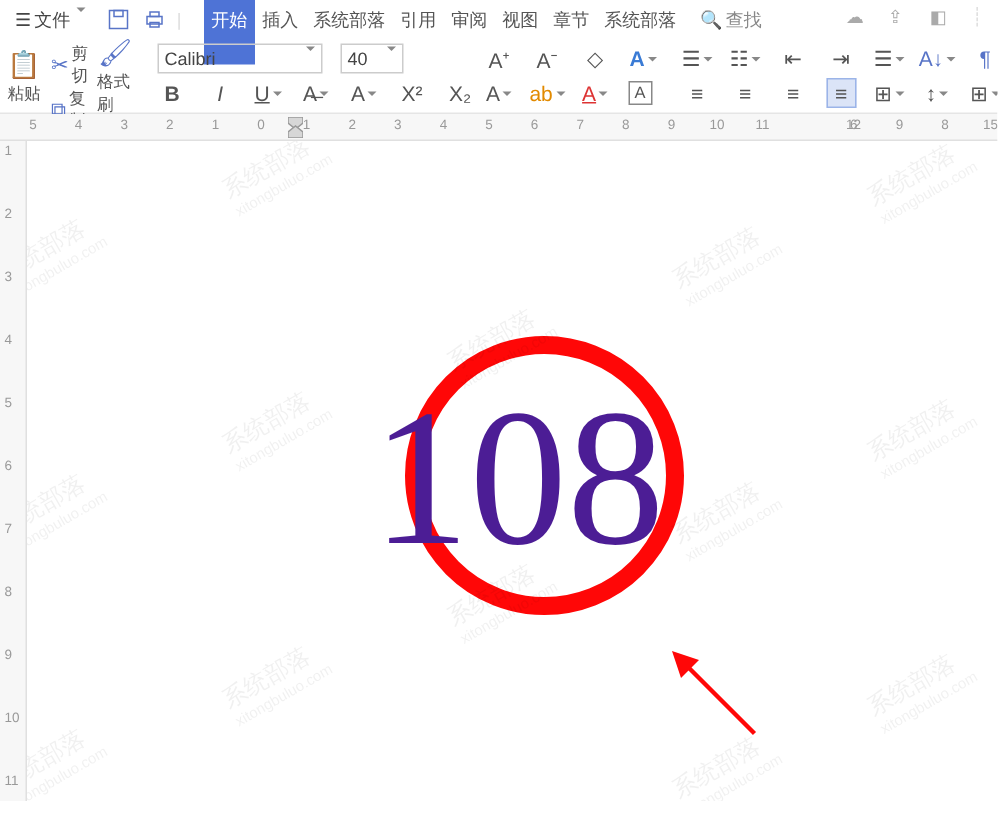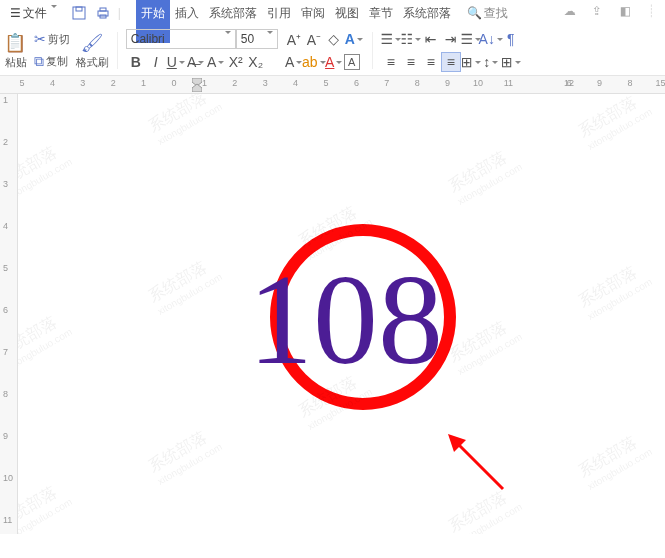--- a/index.html
+++ b/index.html
@@ -12,21 +12,21 @@
 .menubar .tabs span { padding:21px 5px; color:#555; cursor:pointer; }
 .menubar .tabs span.active { background:#4e73d6; color:#fff; }
 .menubar .search { margin-left:10px; display:flex; align-items:center; color:#888; gap:2px; }
 .menubar .right { margin-left:auto; display:flex; gap:10px; padding-right:6px; color:#aaa; }
 .menubar .right .ico { width:18px; height:18px; }
 .toolbar { height:50px; display:flex; align-items:stretch; padding:2px 4px; gap:6px; border-bottom:1px solid #e5e5e5; }
 .toolbar .grp { display:flex; flex-direction:column; justify-content:space-around; }
 .toolbar .vcol { display:flex; flex-direction:column; align-items:center; justify-content:center; font-size:11px; color:#555; gap:1px; }
 .toolbar .vcol .glyph { width:24px; height:22px; display:flex; justify-content:center; align-items:center; color:#5874c7; font-size:18px; }
 .toolbar .sep { width:1px; background:#eee; margin:4px 2px; }
-.toolbar .row { display:flex; align-items:center; gap:0; }
+.toolbar .row { display:flex; align-items:center; gap:12px; }
 .toolbar .btn2 { font-size:11px; color:#555; display:flex; align-items:center; gap:2px; }
 .toolbar .btn2 .g { color:#5874c7; font-size:14px; }
 .fontbox { border:1px solid #ccc; height:20px; width:110px; font-size:12px; padding:0 4px; display:flex; align-items:center; justify-content:space-between; color:#444; }
 .sizebox { border:1px solid #ccc; height:20px; width:42px; font-size:12px; padding:0 4px; display:flex; align-items:center; justify-content:space-between; color:#444; }
 .drop::after { content:""; border:3px solid transparent; border-top-color:#888; margin-left:2px; position:relative; top:2px; }
 .ibtn { width:20px; height:20px; display:inline-flex; justify-content:center; align-items:center; font-size:14px; color:#555; }
 .ibtn.active { background:#dbe4f7; border:1px solid #9bb4e8; }
 .ibtn.blue { color:#5874c7; }
 .ibtn.red { color:#d33; }
 .ibtn.orange { color:#e28a00; }
@@ -110,21 +110,21 @@
     <span>格式刷</span>
   </div>
   <div class="sep"></div>
   <div class="grp">
     <div class="row">
       <div class="fontbox">
           <span>Calibri</span>
           <span class="drop"></span>
         </div>
       <div class="sizebox">
-          <span>50</span>
+          <span>40</span>
           <span class="drop"></span>
         </div>
     </div>
     <div class="row">
       <span class="ibtn">
           <b>B</b>
         </span>
       <span class="ibtn">
           <i>I</i>
         </span>

